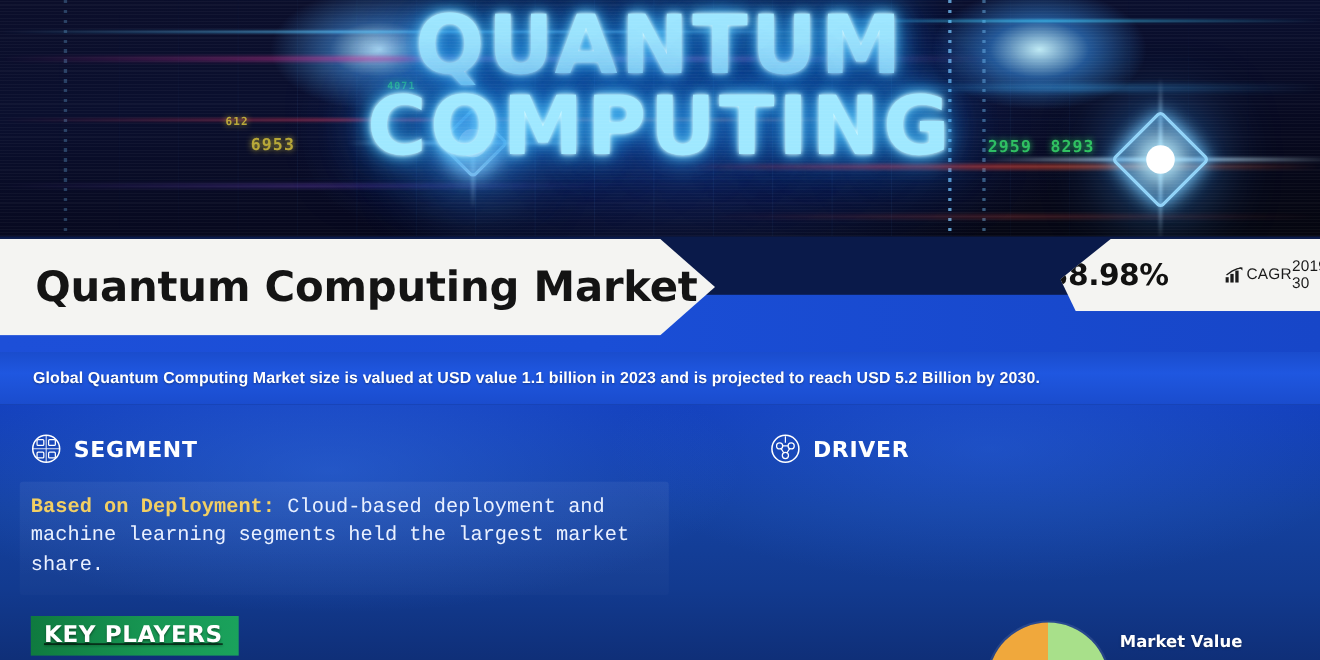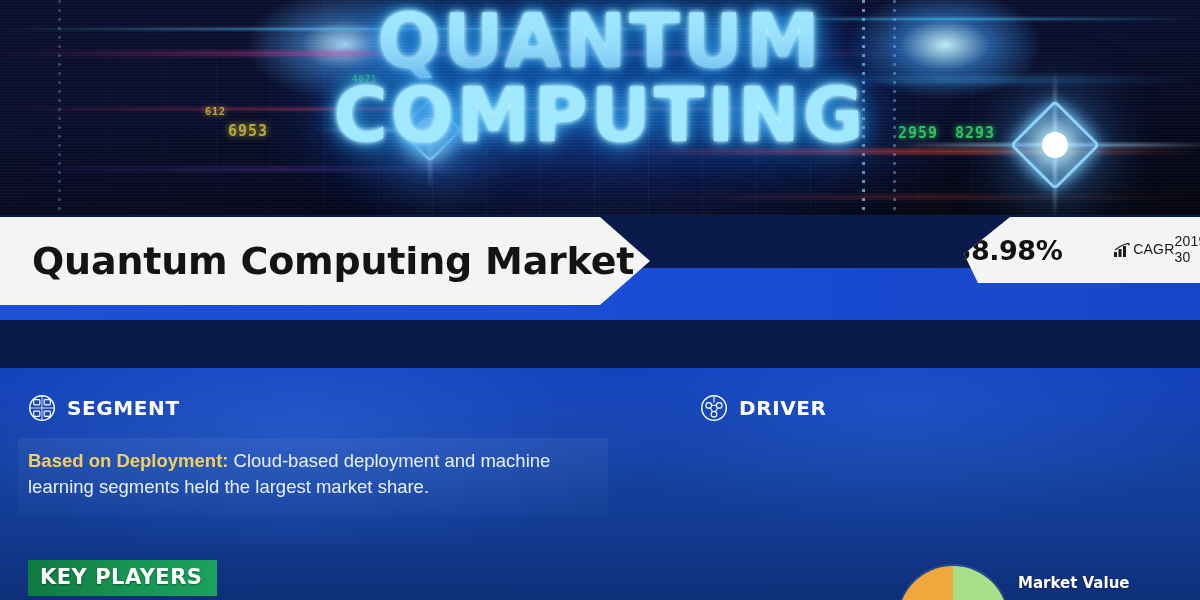--- a/index.html
+++ b/index.html
@@ -183,29 +183,30 @@
     margin:16px 0 0 28px; padding:4px 0 0 0;
     width:574px;
   }
   .panel-left {
     background:linear-gradient(180deg, rgba(255,255,255,.055), rgba(255,255,255,.015));
     border-radius:3px; padding:10px 14px 14px 10px; margin-left:18px; width:590px;
   }
   .panel-right { width:530px; }
   .ptext {
     color:#e9f0ff; font-size:18.5px; line-height:1.42;
-    font-family:Liberation Sans, sans-serif; font-weight:400;
+    font-family:Liberation Mono, monospace; font-weight:400;
   }
   .hl { color:#f2cf63; font-weight:700; }
 
   
   .keyplayers {
     position:absolute; left:28px; top:560px;
     background:linear-gradient(90deg, #0f7a3f 0%, #179552 55%, #1aa25c 100%);
     padding:5px 14px 7px 12px;
+    text-decoration:underline;
   }
   .keyplayers span {
     color:#ffffff; font-size:21px; font-weight:700; letter-spacing:.5px;
     font-family:"DejaVu Sans", sans-serif;
     text-shadow:0 1px 2px rgba(0,0,0,.4);
   }
 
   
   .pie-wrap { position:absolute; left:898px; top:566px; width:110px; height:110px; }
   .pie { width:110px; height:110px; border-radius:50%;
@@ -287,20 +288,23 @@
             <path d="M1 7 L6 3.5 L10.5 1.5 L14.5 0.5" stroke="#1a1a1a" stroke-width="1.2" fill="none"></path>
             <path d="M12.4 0 L15.5 0 L15.5 3 Z" fill="#1a1a1a"></path>
           </svg>
           <span class="cagr-lbl">CAGR</span>
         </div>
         <span class="cagr-yrs">2019-30</span>
       </div>
     </div>
   </div>
 
+  <div class="subbar">
+    <div class="subbar-text">Global Quantum Computing Market size is valued at USD value 1.1 billion in 2023 and is projected to reach USD 5.2 Billion by 2030.</div>
+  </div>
 
   <div class="body-area">
 
     <div class="col col-left">
       <div class="sec-head">
         <svg class="sec-icon" viewBox="0 0 32 32">
           <circle cx="16" cy="16" r="14" fill="none" stroke="#ffffff" stroke-width="1.6"></circle>
           <path d="M16 2 V30 M2 16 H30" stroke="#ffffff" stroke-width="1.1" opacity=".85"></path>
           <rect x="6.5" y="6.5" width="7" height="6" rx="1" fill="none" stroke="#ffffff" stroke-width="1.3"></rect>
           <rect x="18.5" y="6.5" width="7" height="6" rx="1" fill="none" stroke="#ffffff" stroke-width="1.3"></rect>

